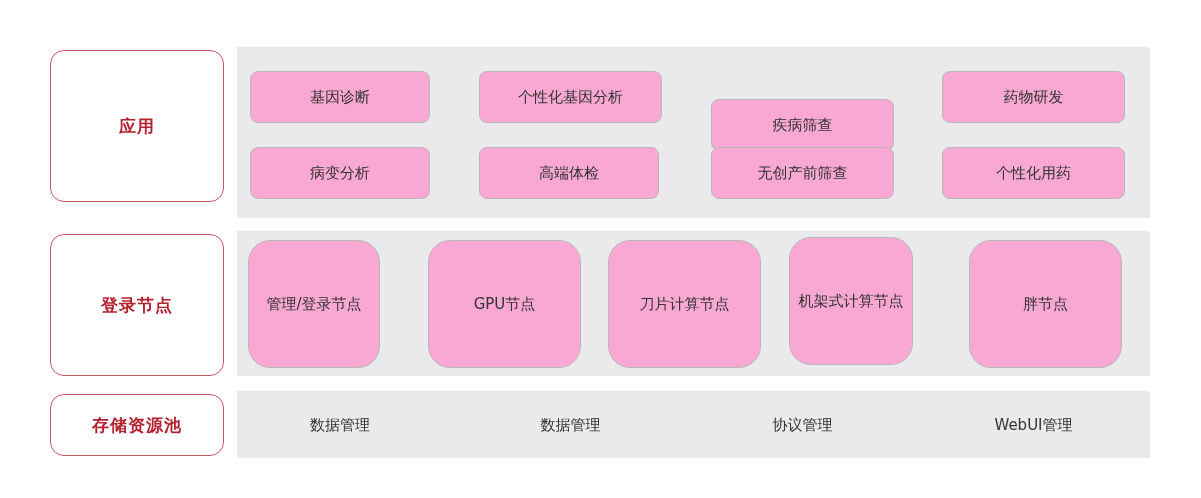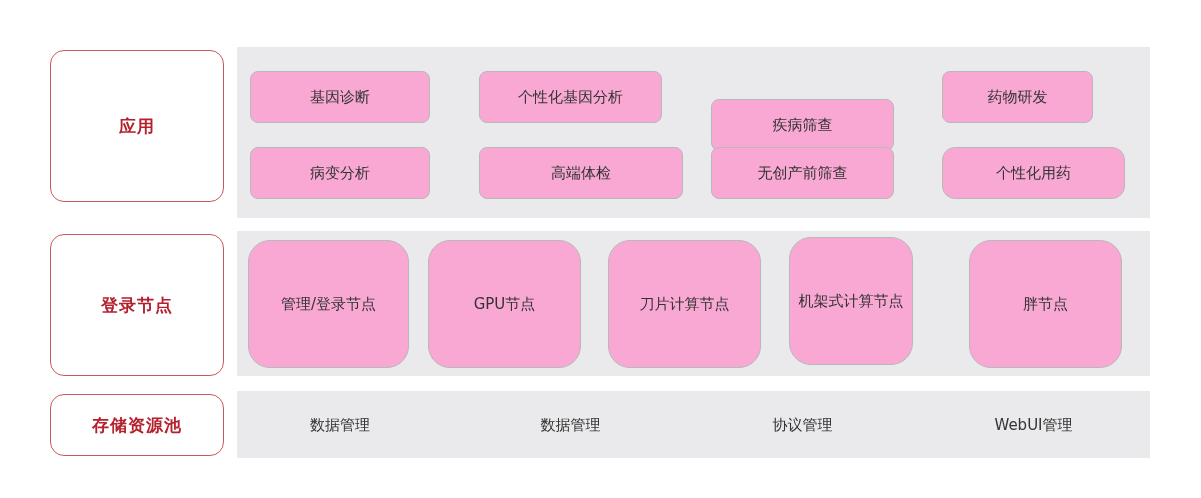--- a/index.html
+++ b/index.html
@@ -113,44 +113,44 @@
 
   <div class="card app-card" style="left:250px; top:71px; width:180px;">
     <span class="card-text">基因诊断</span>
   </div>
   <div class="card app-card" style="left:479px; top:71px; width:183px;align-items:center;">
     <span class="card-text">个性化基因分析</span>
   </div>
   <div class="card app-card" style="left:711px; top:71px; width:183px;margin-top:28px;">
     <span class="card-text">疾病筛查</span>
   </div>
-  <div class="card app-card" style="left:942px; top:71px; width:151px;">
+  <div class="card app-card" style="left:942px; top:71px; width:183px;">
     <span class="card-text">药物研发</span>
   </div>
 
   <div class="card app-card" style="left:250px; top:147px; width:180px;">
     <span class="card-text">病变分析</span>
   </div>
-  <div class="card app-card" style="left:479px; top:147px; width:204px;">
+  <div class="card app-card" style="left:479px; top:147px; width:180px;">
     <span class="card-text">高端体检</span>
   </div>
   <div class="card app-card" style="left:711px; top:147px; width:183px;">
     <span class="card-text">无创产前筛查</span>
   </div>
-  <div class="card app-card" style="left:942px; top:147px; width:183px;border-radius:13px;">
+  <div class="card app-card" style="left:942px; top:147px; width:183px;">
     <span class="card-text">个性化用药</span>
   </div>
 
   <div class="band" style="left:237px; top:231px; width:913px; height:145px;"></div>
 
   <div class="label-box" style="top:234px; width:174px; height:142px;">
     <span class="label-text">登录节点</span>
   </div>
 
-  <div class="card node-card" style="left:248px; top:240px; width:161px;">
+  <div class="card node-card" style="left:248px; top:240px; width:132px;">
     <span class="card-text">管理/登录节点</span>
   </div>
   <div class="card node-card" style="left:428px; top:240px; width:153px;">
     <span class="card-text">GPU节点</span>
   </div>
   <div class="card node-card" style="left:608px; top:240px; width:153px;">
     <span class="card-text">刀片计算节点</span>
   </div>
   <div class="card node-card" style="left:789px; top:237px; width:124px;">
     <span class="card-text">机架式计算节点</span>

